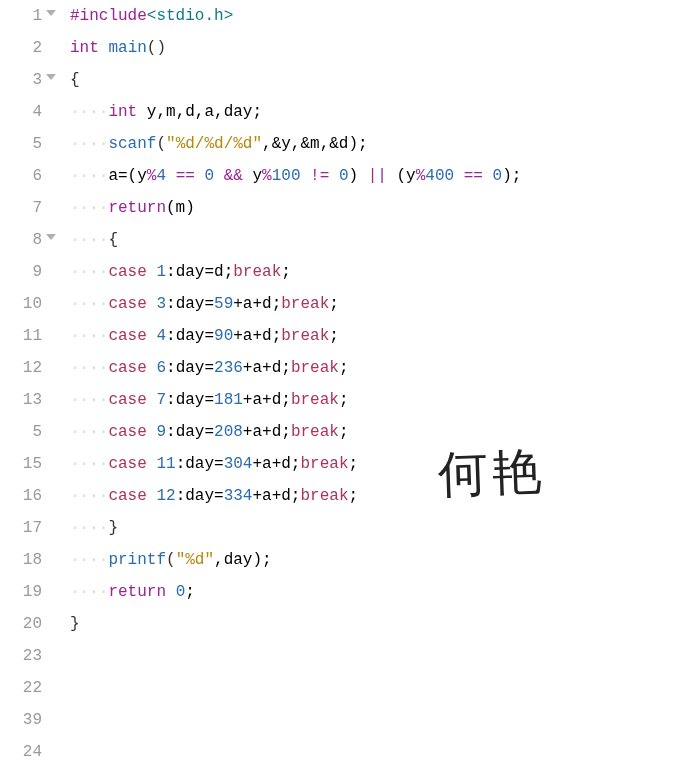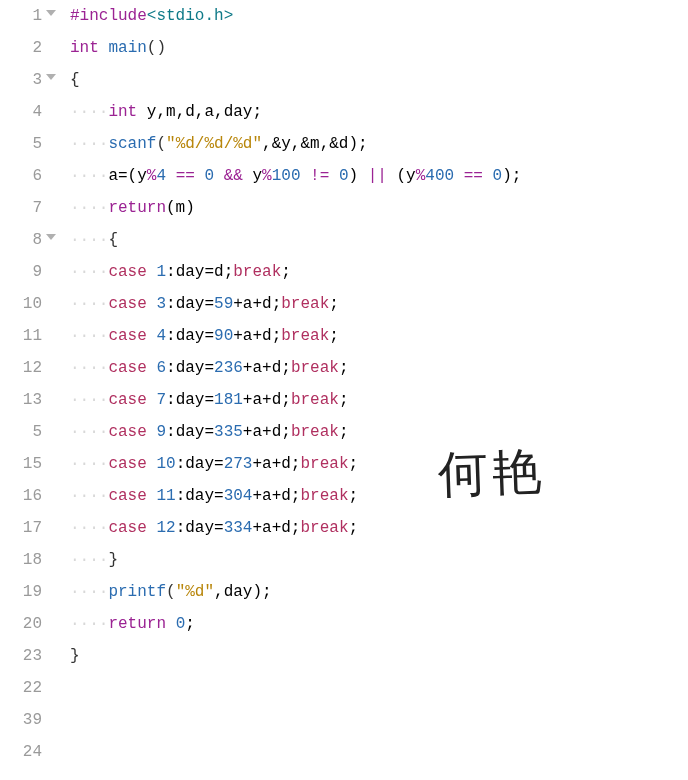--- a/index.html
+++ b/index.html
@@ -127,23 +127,22 @@
     <div class="code-line"><span class="ws">····</span><span class="tk-ctl">case </span><span class="tk-num">3</span><span class="tk-id">:day=</span><span class="tk-num">59</span><span class="tk-id">+a+d;</span><span class="tk-cf">break</span><span class="tk-id">;</span></div>
 
     <div class="code-line"><span class="ws">····</span><span class="tk-ctl">case </span><span class="tk-num">4</span><span class="tk-id">:day=</span><span class="tk-num">90</span><span class="tk-id">+a+d;</span><span class="tk-cf">break</span><span class="tk-id">;</span></div>
 
 
     <div class="code-line"><span class="ws">····</span><span class="tk-ctl">case </span><span class="tk-num">6</span><span class="tk-id">:day=</span><span class="tk-num">236</span><span class="tk-id">+a+d;</span><span class="tk-cf">break</span><span class="tk-id">;</span></div>
 
     <div class="code-line"><span class="ws">····</span><span class="tk-ctl">case </span><span class="tk-num">7</span><span class="tk-id">:day=</span><span class="tk-num">181</span><span class="tk-id">+a+d;</span><span class="tk-cf">break</span><span class="tk-id">;</span></div>
 
 
-    <div class="code-line"><span class="ws">····</span><span class="tk-ctl">case </span><span class="tk-num">9</span><span class="tk-id">:day=</span><span class="tk-num">335</span><span class="tk-id">+a+d;</span><span class="tk-cf">break</span><span class="tk-id">;</span></div>
+    <div class="code-line"><span class="ws">····</span><span class="tk-ctl">case </span><span class="tk-num">9</span><span class="tk-id">:day=</span><span class="tk-num">208</span><span class="tk-id">+a+d;</span><span class="tk-cf">break</span><span class="tk-id">;</span></div>
 
-    <div class="code-line"><span class="ws">····</span><span class="tk-ctl">case </span><span class="tk-num">10</span><span class="tk-id">:day=</span><span class="tk-num">273</span><span class="tk-id">+a+d;</span><span class="tk-cf">break</span><span class="tk-id">;</span></div>
 
     <div class="code-line"><span class="ws">····</span><span class="tk-ctl">case </span><span class="tk-num">11</span><span class="tk-id">:day=</span><span class="tk-num">304</span><span class="tk-id">+a+d;</span><span class="tk-cf">break</span><span class="tk-id">;</span></div>
 
     <div class="code-line"><span class="ws">····</span><span class="tk-ctl">case </span><span class="tk-num">12</span><span class="tk-id">:day=</span><span class="tk-num">334</span><span class="tk-id">+a+d;</span><span class="tk-cf">break</span><span class="tk-id">;</span></div>
 
     <div class="code-line"><span class="ws">····</span><span class="tk-punc">}</span></div>
 
     <div class="code-line"><span class="ws">····</span><span class="tk-fn">printf</span><span class="tk-punc">(</span><span class="tk-str">"%d"</span><span class="tk-id">,day);</span></div>
 
     <div class="code-line"><span class="ws">····</span><span class="tk-kw">return</span><span class="tk-id"> </span><span class="tk-num">0</span><span class="tk-id">;</span></div>

